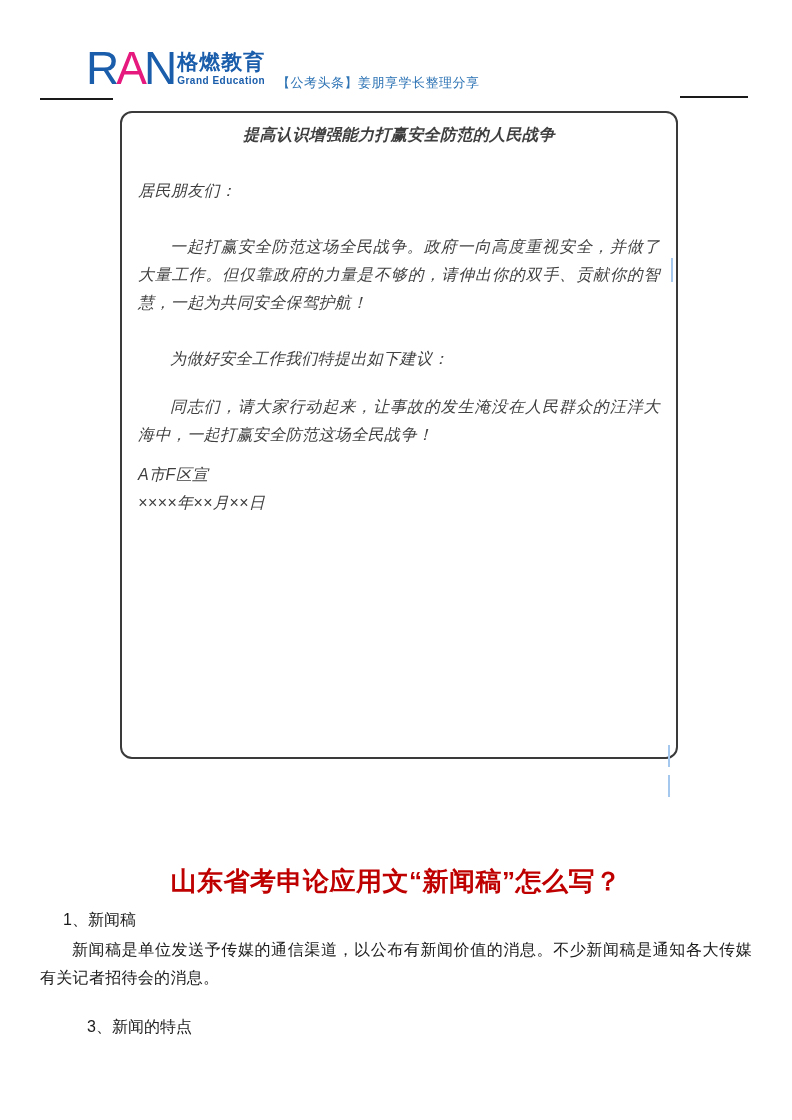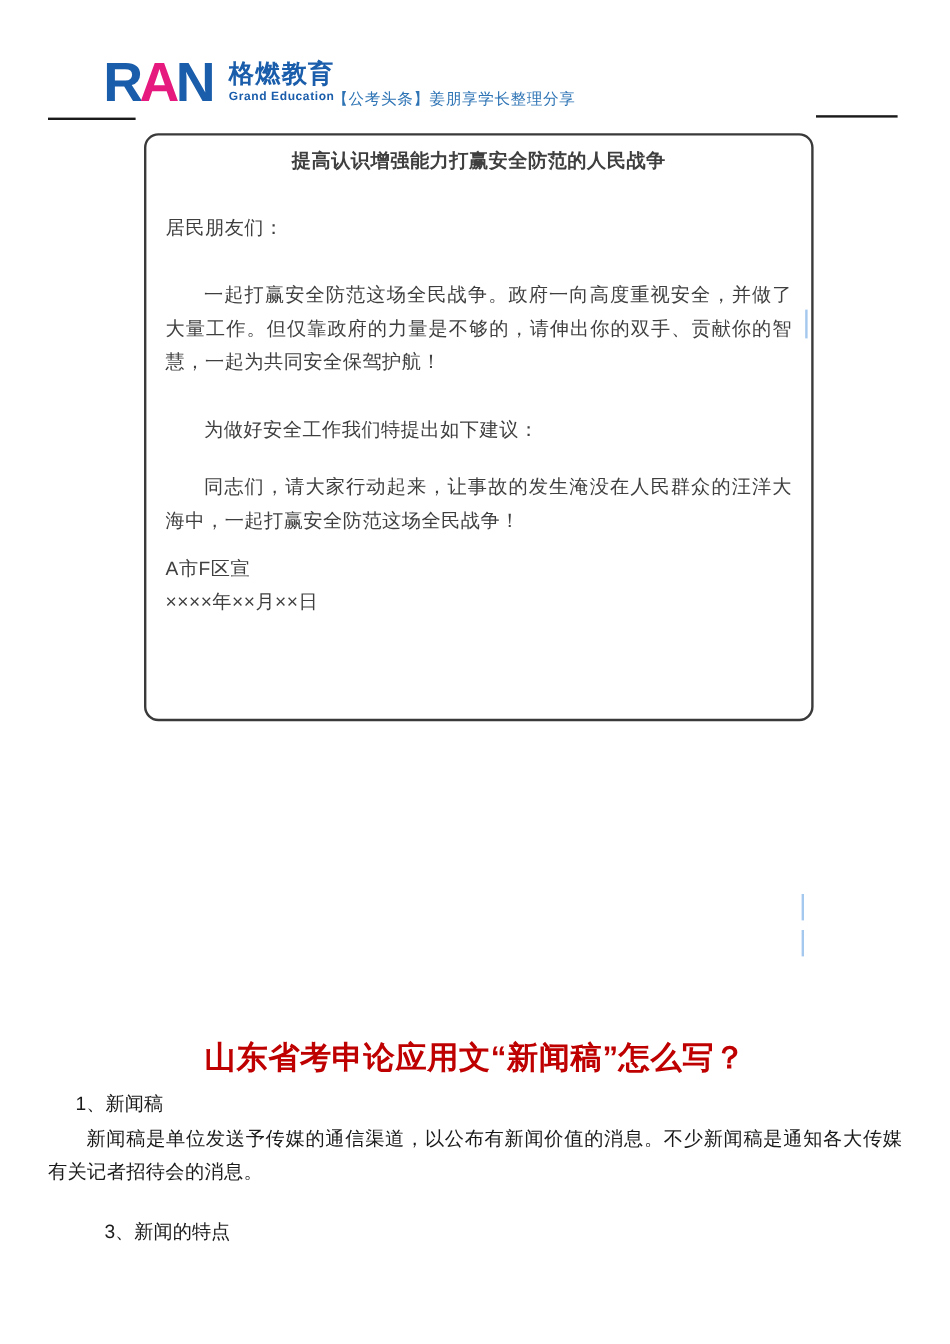--- a/index.html
+++ b/index.html
@@ -13,42 +13,43 @@
   }
   *{margin:0;padding:0;box-sizing:border-box;}
   html,body{background:#ffffff;}
   body{
     width:792px;height:1120px;position:relative;overflow:hidden;
     font-family:"Liberation Sans","DejaVu Sans",sans-serif;
   }
   
   .logo{position:absolute;left:86px;top:46px;display:flex;align-items:flex-start;}
   .logo-ran{
-    font-size:46px;line-height:44px;font-weight:700;letter-spacing:-3px;
+    font-size:46px;line-height:44px;font-weight:400;letter-spacing:-3px;
     font-family:"Liberation Sans",sans-serif;
   }
   .logo-ran .l-r,.logo-ran .l-n{color:var(--brand-blue);}
   .logo-ran .l-a{color:var(--brand-pink);}
-  .logo-cnblock{margin-left:14px;padding-top:4px;}
+  .logo-cnblock{margin-left:3px;padding-top:4px;text-align:center;}
   .logo-cn{font-size:21px;font-weight:700;color:var(--brand-blue);letter-spacing:1px;line-height:24px;}
   .logo-en{font-size:10px;font-weight:700;color:var(--brand-blue);letter-spacing:0.5px;line-height:12px;margin-top:1px;}
   .tagline{
     position:absolute;left:277px;top:74px;font-size:13px;color:var(--header-blue);
     letter-spacing:0.5px;white-space:nowrap;
   }
   .rule{position:absolute;height:2px;background:#1a1a1a;}
   .rule-left{left:40px;top:98px;width:73px;}
   .rule-right{left:680px;top:96px;width:68px;}
   
   .letter-box{
-    position:absolute;left:120px;top:111px;width:558px;height:490px;
+    position:absolute;left:120px;top:111px;width:558px;height:648px;
     border:2px solid #3a3a3a;border-radius:12px;background:#fff;
     padding:8px 16px 0 16px;
     color:var(--letter-text);font-size:16px;line-height:28px;
     letter-spacing:0.4px;
+    font-style:italic;
   }
   .letter-title{font-weight:700;text-align:center;font-size:16px;}
   .letter-box p{text-align:justify;}
   .letter-box p.indent{text-indent:2em;}
   .gap28{height:28px;}
   .gap24{height:20px;}
   .gap12{height:12px;}
   .sign-line{text-align:right;padding-right:8px;}
   
   .cursor-mark{position:absolute;width:2px;background:var(--cursor-blue);}

